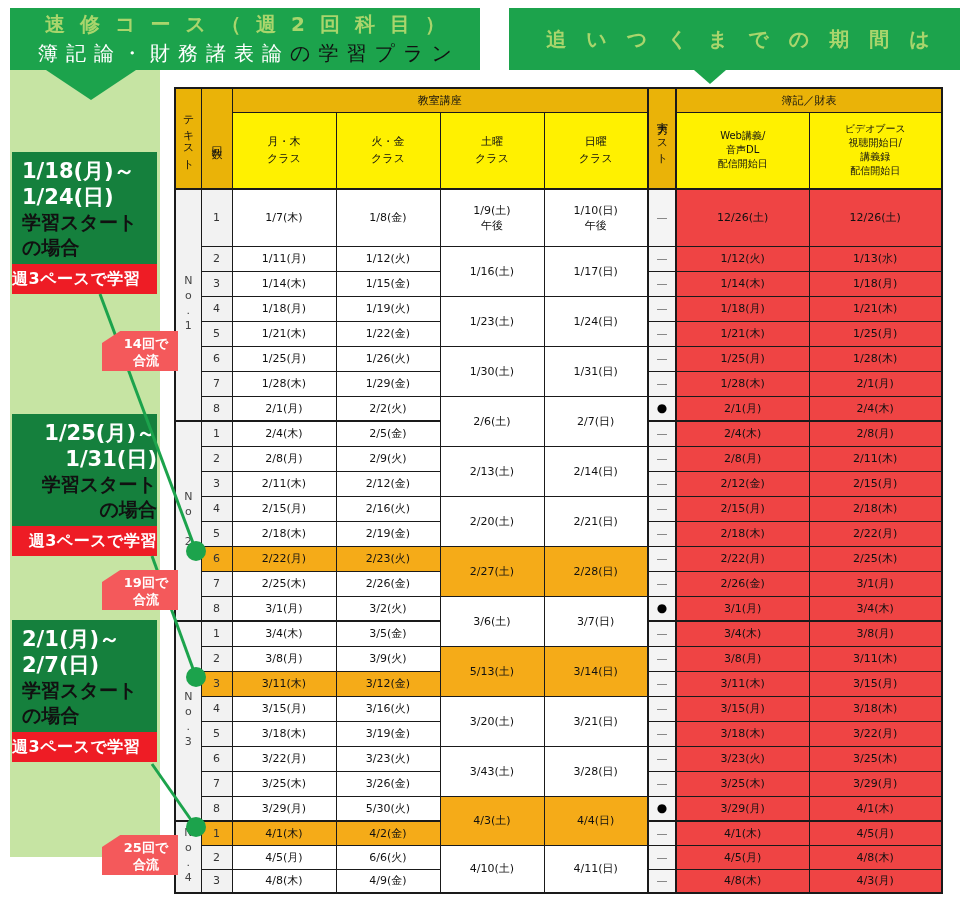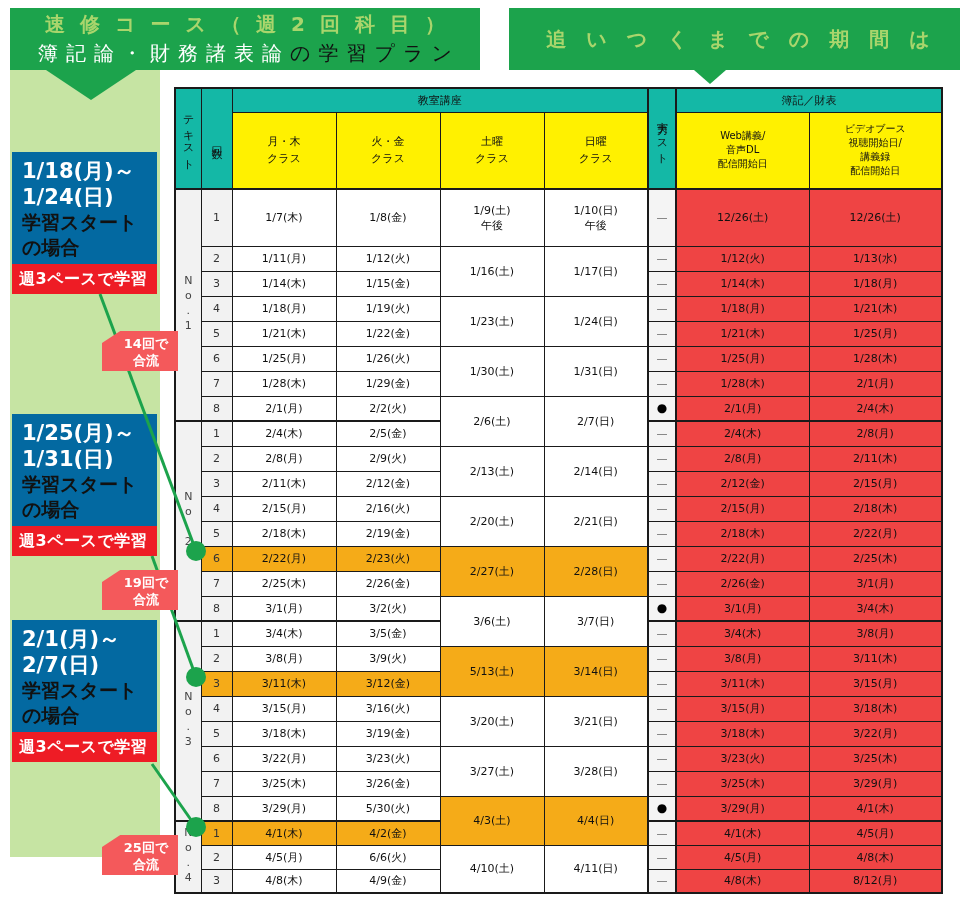--- a/index.html
+++ b/index.html
@@ -20,45 +20,45 @@
   #banner-left .l1{letter-spacing:15px;margin-right:-15px;}
   #banner-left .l2{letter-spacing:8px;margin-right:-8px;}
   #banner-right{left:509px;width:458px;gap:28px;}
   #banner-right .l1{letter-spacing:20px;margin-right:-20px;}
   #banner-right .l2{letter-spacing:11px;margin-right:-11px;}
   .ptr{position:absolute;background:#1CA34C;clip-path:polygon(0 0,100% 0,50% 100%);z-index:1;}
   #ptr1{left:46px;top:70px;width:90px;height:30px;}
   #ptr2{left:694px;top:70px;width:32px;height:14px;}
   
   .note{position:absolute;left:12px;width:145px;z-index:3;}
-  .note .g{background:#0369a1;padding:6px 0 4px 10px;}
+  .note .g{background:#15803d;padding:6px 0 4px 10px;}
   .note .dates{color:#fff;font-size:21px;font-weight:bold;line-height:26px;white-space:pre-line;}
   .note .lbl{color:#111;font-size:19px;font-weight:bold;line-height:25px;white-space:pre-line;}
-  .note .pace{background:#EE1C25;color:#fff;font-size:16px;font-weight:bold;height:30px;line-height:30px;padding-left:7px;letter-spacing:0.5px;white-space:nowrap;}
+  .note .pace{background:#EE1C25;color:#fff;font-size:16px;font-weight:bold;height:30px;line-height:30px;letter-spacing:0.5px;white-space:nowrap;}
   #note1{top:152px;}
-  #note2{top:414px;}
+  #note2{top:414px;text-align:right;}
   #note3{top:620px;}
   
   .ribbon{position:absolute;width:76px;height:40px;background:#F4595B;z-index:5;
     clip-path:polygon(0 30%,24% 0,100% 0,100% 100%,0 100%);
     color:#fff;font-weight:bold;font-size:13px;line-height:17px;text-align:center;
     padding:4px 0 0 12px;box-sizing:border-box;white-space:pre-line;}
   #ribbon1{left:102px;top:331px;}
   #ribbon2{left:102px;top:570px;}
   #ribbon3{left:102px;top:787px;margin-top:48px;}
   
   svg.overlay{position:absolute;left:0;top:0;z-index:4;pointer-events:none;}
   
   table{position:absolute;left:174px;top:87px;border-collapse:collapse;table-layout:fixed;z-index:2;
     border:2px solid #1a1a1a;}
   th,td{border:1px solid #1a1a1a;text-align:center;vertical-align:middle;padding:0;
     font-size:11px;font-weight:normal;color:#111;white-space:pre-line;overflow:hidden;}
   thead tr.band{height:24px;}
   thead tr.subs{height:77px;}
-  .oh{background:#14b8a6;}
+  .oh{background:#eab308;}
   .yh{background:#FFF100;line-height:17px;}
   .sub{font-size:10px;line-height:14px;}
   .hb{border-bottom:2px solid #1a1a1a;}
   .vert{writing-mode:vertical-rl;text-orientation:upright;letter-spacing:2px;display:inline-block;line-height:1;}
   td.txt{background:#F2F2F2;color:#444;}
   td.kai{background:#F2F2F2;color:#333;}
   td.day{background:#ffffff;}
   td.test{background:#F4F4F4;border-left:2px solid #1a1a1a;border-right:2px solid #1a1a1a;color:#666;}
   td.mark{color:#000;font-size:12px;}
   td.cream{background:#ef4444;}
@@ -346,21 +346,21 @@
         <td class="day">3/18(木)</td>
         <td class="day">3/19(金)</td>
         <td class="test">—</td>
         <td class="cream">3/18(木)</td>
         <td class="cream">3/22(月)</td>
       </tr>
       <tr style="height: 25px;">
         <td class="kai">6</td>
         <td class="day">3/22(月)</td>
         <td class="day">3/23(火)</td>
-        <td class="day" rowspan="2">3/27(土)</td>
+        <td class="day" rowspan="2">3/43(土)</td>
         <td class="day" rowspan="2">3/28(日)</td>
         <td class="test">—</td>
         <td class="cream">3/23(火)</td>
         <td class="cream">3/25(木)</td>
       </tr>
       <tr style="height: 25px;">
         <td class="kai">7</td>
         <td class="day">3/25(木)</td>
         <td class="day">3/26(金)</td>
         <td class="test">—</td>
@@ -395,21 +395,21 @@
         <td class="test">—</td>
         <td class="cream">4/5(月)</td>
         <td class="cream">4/8(木)</td>
       </tr>
       <tr style="height: 24px;">
         <td class="kai">3</td>
         <td class="day">4/8(木)</td>
         <td class="day">4/9(金)</td>
         <td class="test">—</td>
         <td class="cream">4/8(木)</td>
-        <td class="cream">8/12(月)</td>
+        <td class="cream">4/3(月)</td>
       </tr>
     </tbody>
 </table>
 
 <svg class="overlay" width="960" height="907">
   <line x1="100" y1="294" x2="196" y2="551" stroke="#1CA34C" stroke-width="3"></line>
   <line x1="152" y1="556" x2="196" y2="677" stroke="#1CA34C" stroke-width="3"></line>
   <line x1="152" y1="764" x2="196" y2="827" stroke="#1CA34C" stroke-width="3"></line>
   <circle cx="196" cy="551" r="10" fill="#1CA34C"></circle>
   <circle cx="196" cy="677" r="10" fill="#1CA34C"></circle>

